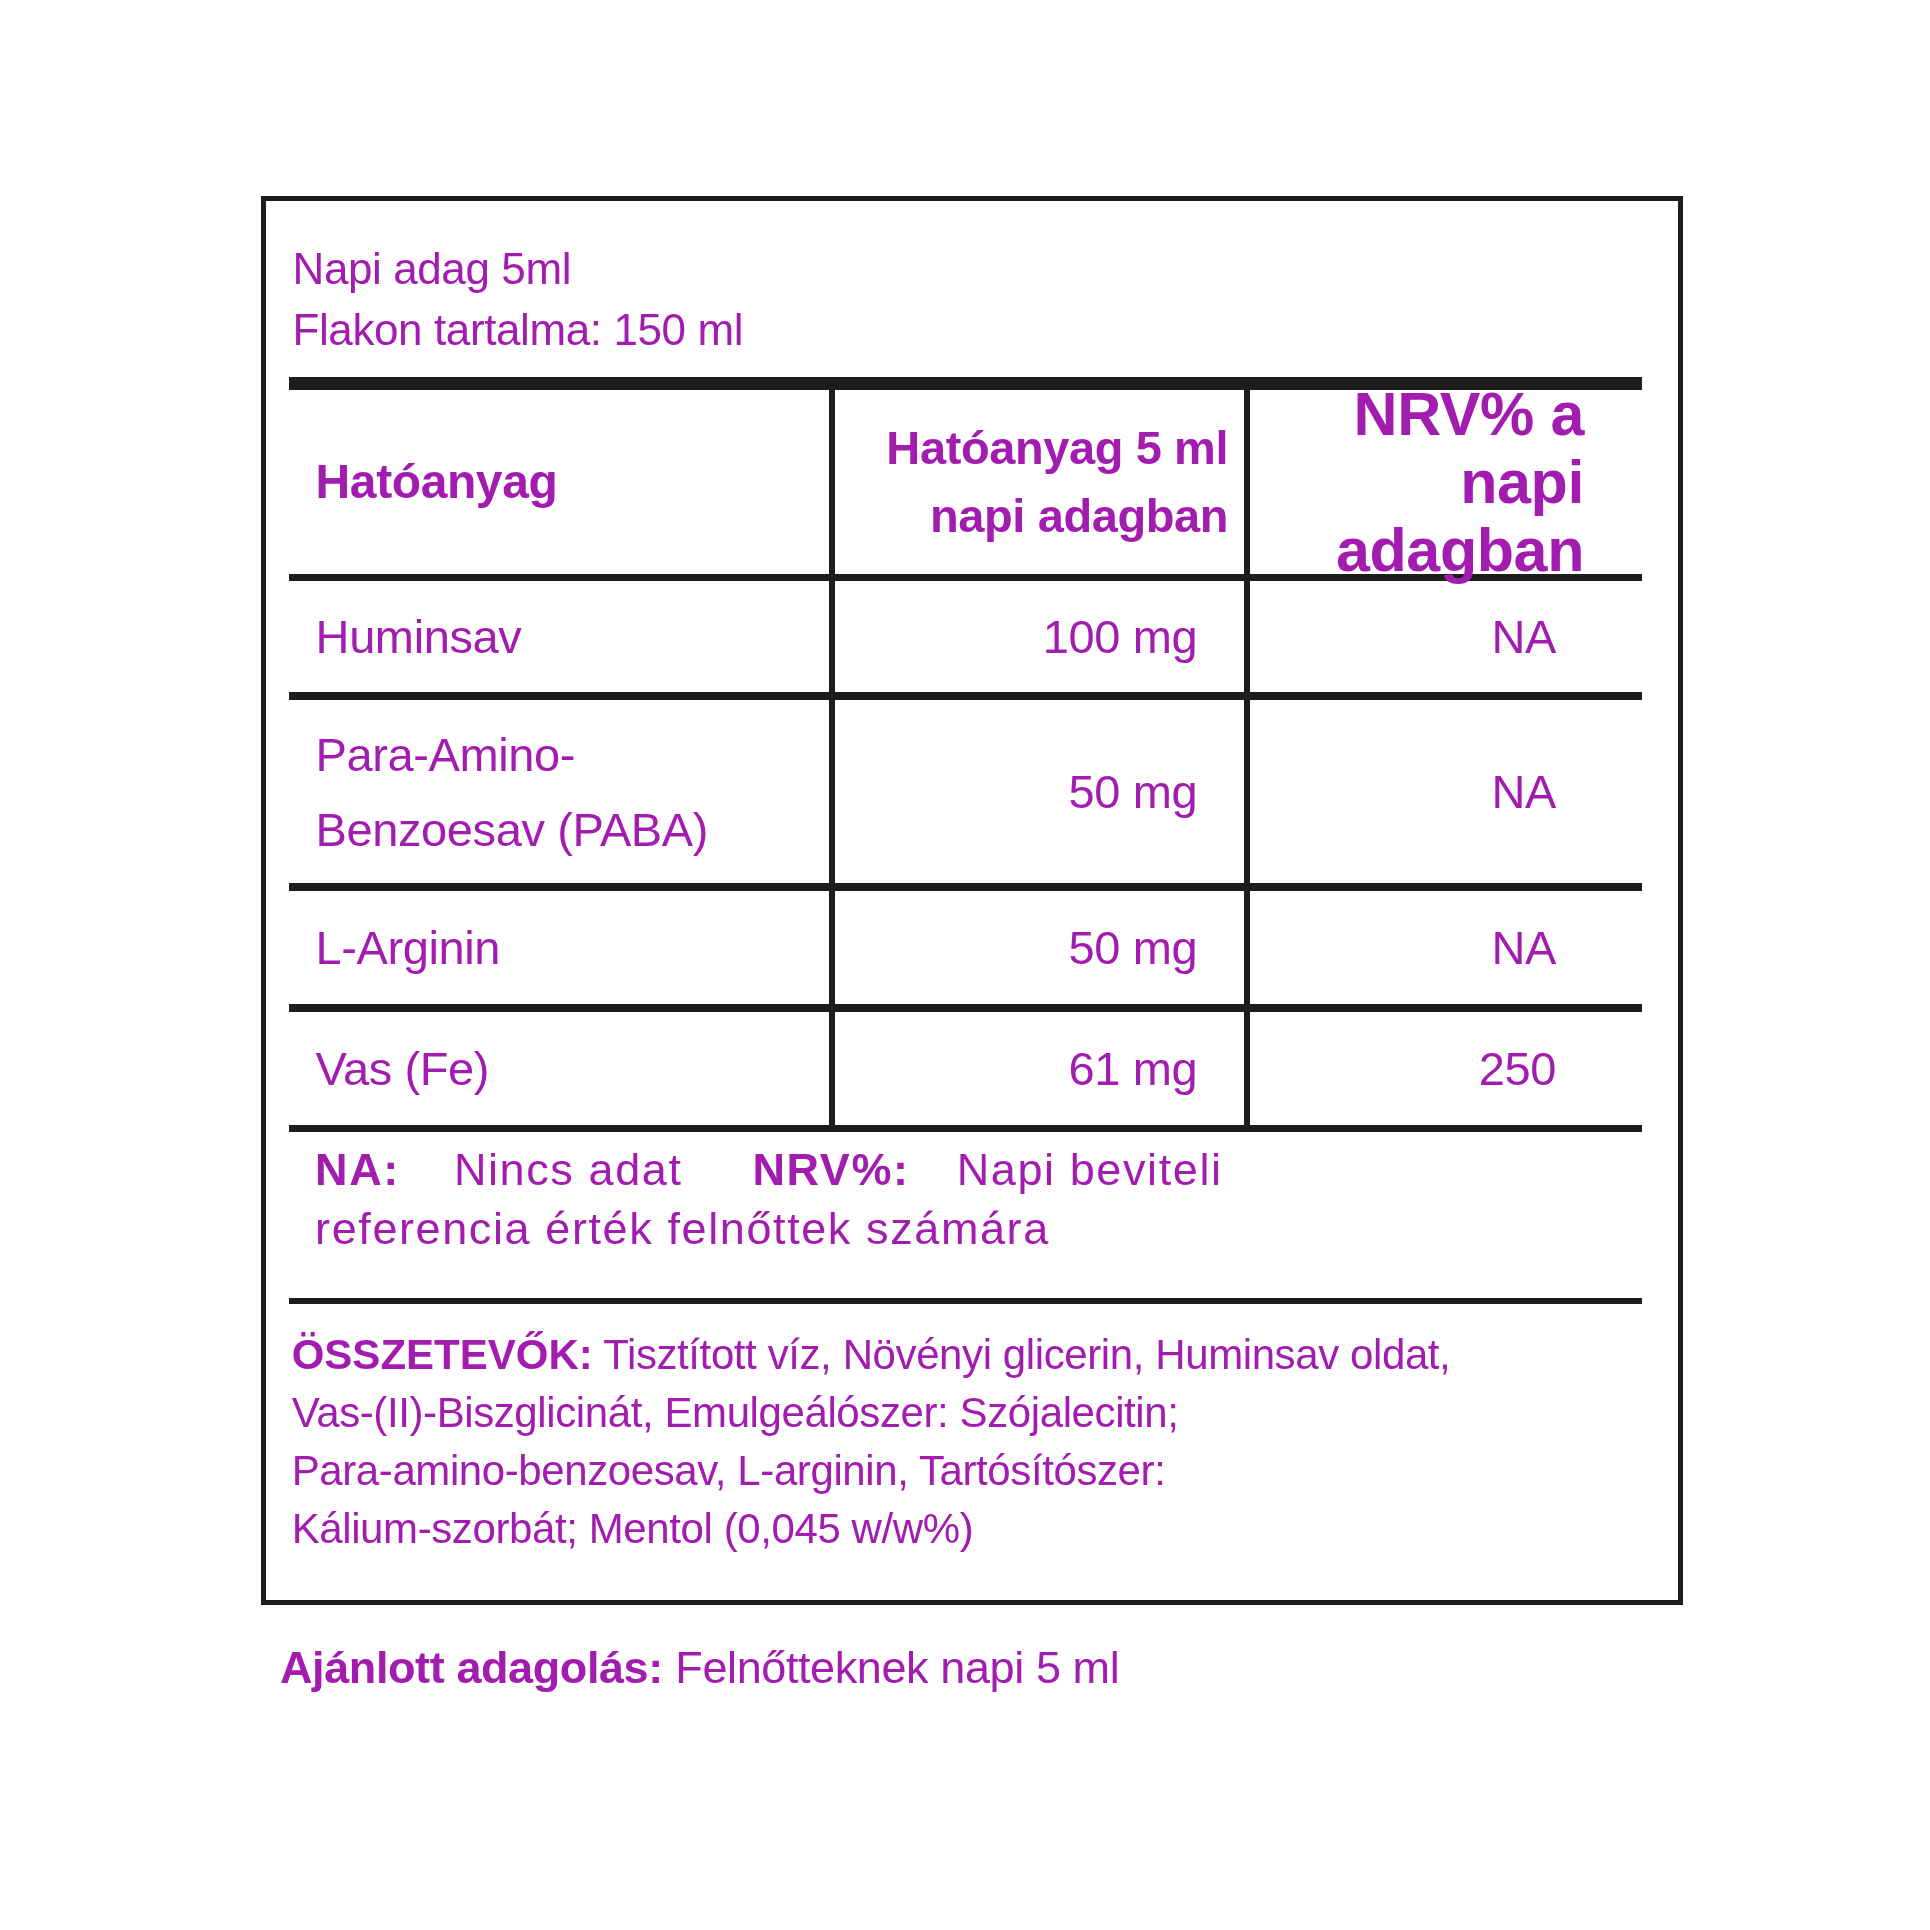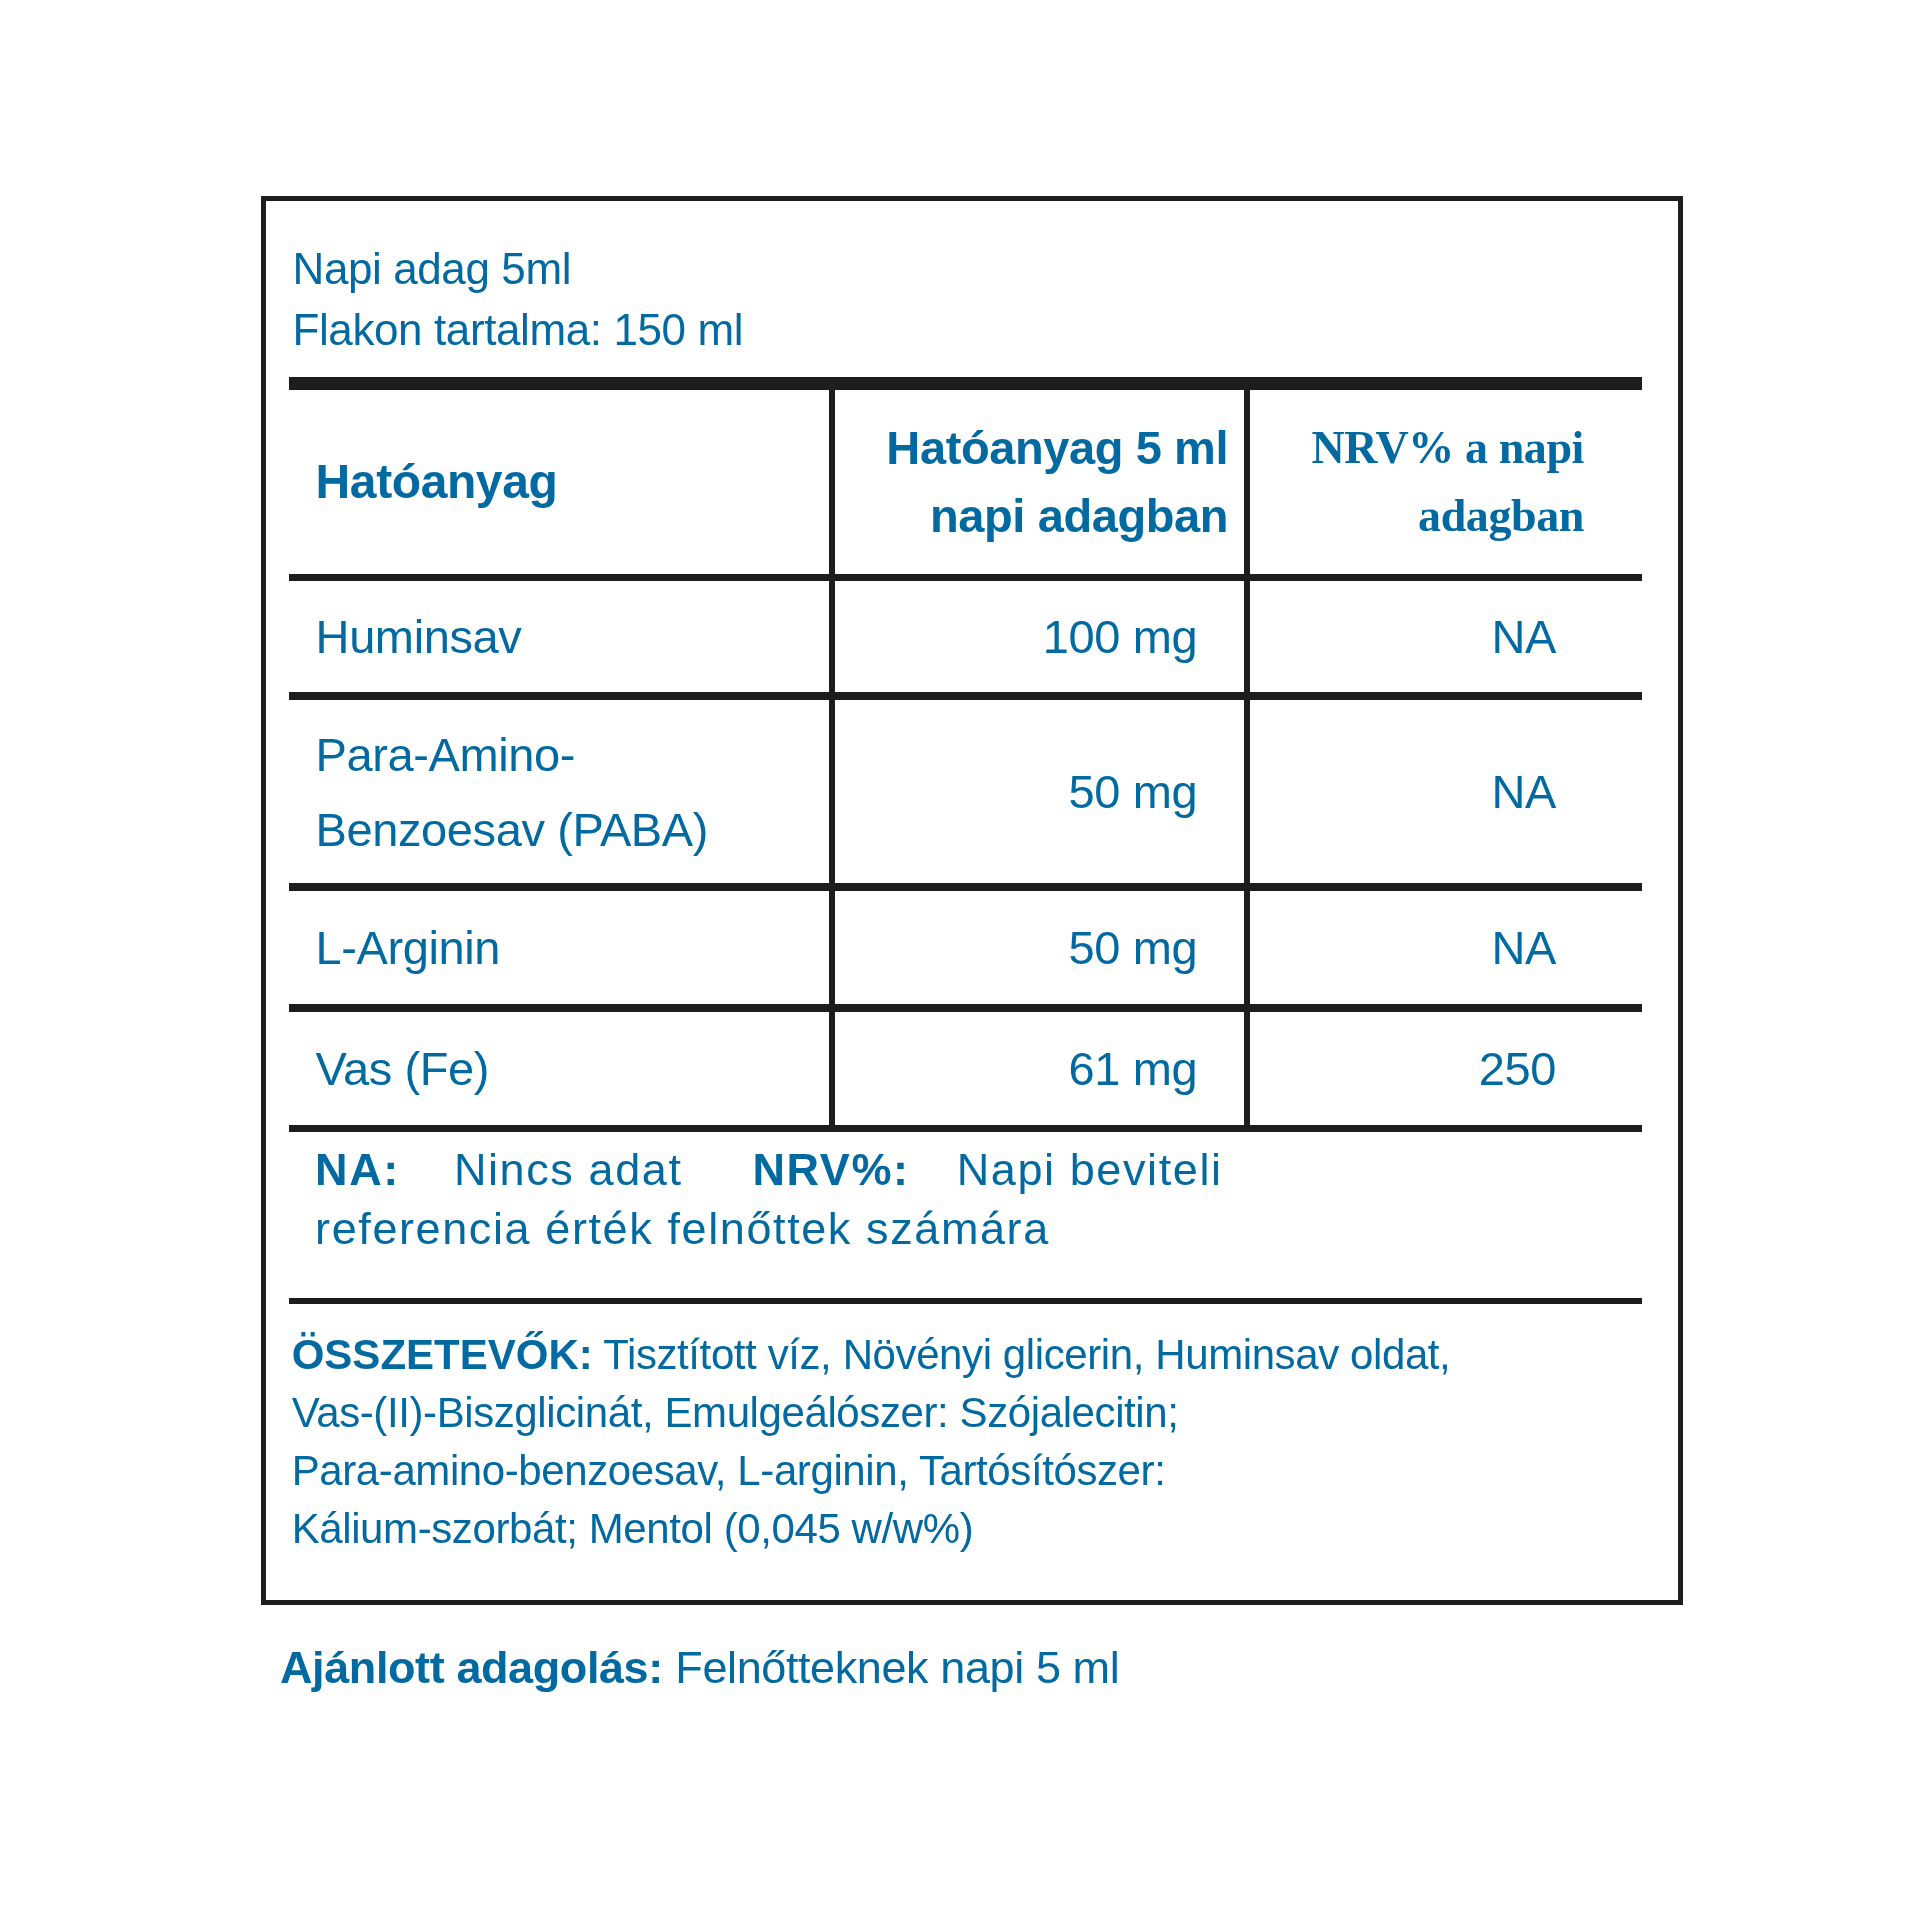--- a/index.html
+++ b/index.html
@@ -1,21 +1,21 @@
 <!DOCTYPE html>
 <html style="font-size:12.5px"><head>
 <meta charset="utf-8">
 <style>
   html,body{margin:0;padding:0;background:#ffffff;}
   .canvas{
     position:relative;
     width:1930px;height:1930px;
     background:#ffffff;
     font-family:"Liberation Sans", sans-serif;
-    color:#0369a1;
+    color:#a21caf;
   }
   .panel{
     position:absolute;
     left:261px;top:196px;
     width:1422px;height:1409px;
     border:5.4px solid #1d1d1b;
     box-sizing:border-box;
     background:#ffffff;
   }
   .intro{
@@ -78,21 +78,21 @@
     box-sizing:border-box;
     padding-right:86px;
     align-self:stretch;
     display:flex;align-items:center;justify-content:flex-end;
     text-align:right;
     font-size:47px;
     letter-spacing:-0.4px;
   }
   .trow.header .c1{font-size:48px;}
   .trow.header .c2{padding-right:16px;font-size:47px;line-height:68px;}
-  .trow.header .c3{padding-right:58px;font-size:46px;line-height:68px;font-family:Liberation Serif, serif;}
+  .trow.header .c3{padding-right:58px;font-size:61px;line-height:68px;}
   .footnote{
     margin:7.8px 0 0 26.5px;
     font-size:45px;
     line-height:59px;
     letter-spacing:1.6px;
   }
   .footnote .b{font-weight:bold;}
   .fn-na-label{margin-right:54px;}
   .fn-na-text{margin-right:70px;}
   .fn-nrv-label{margin-right:47px;}

